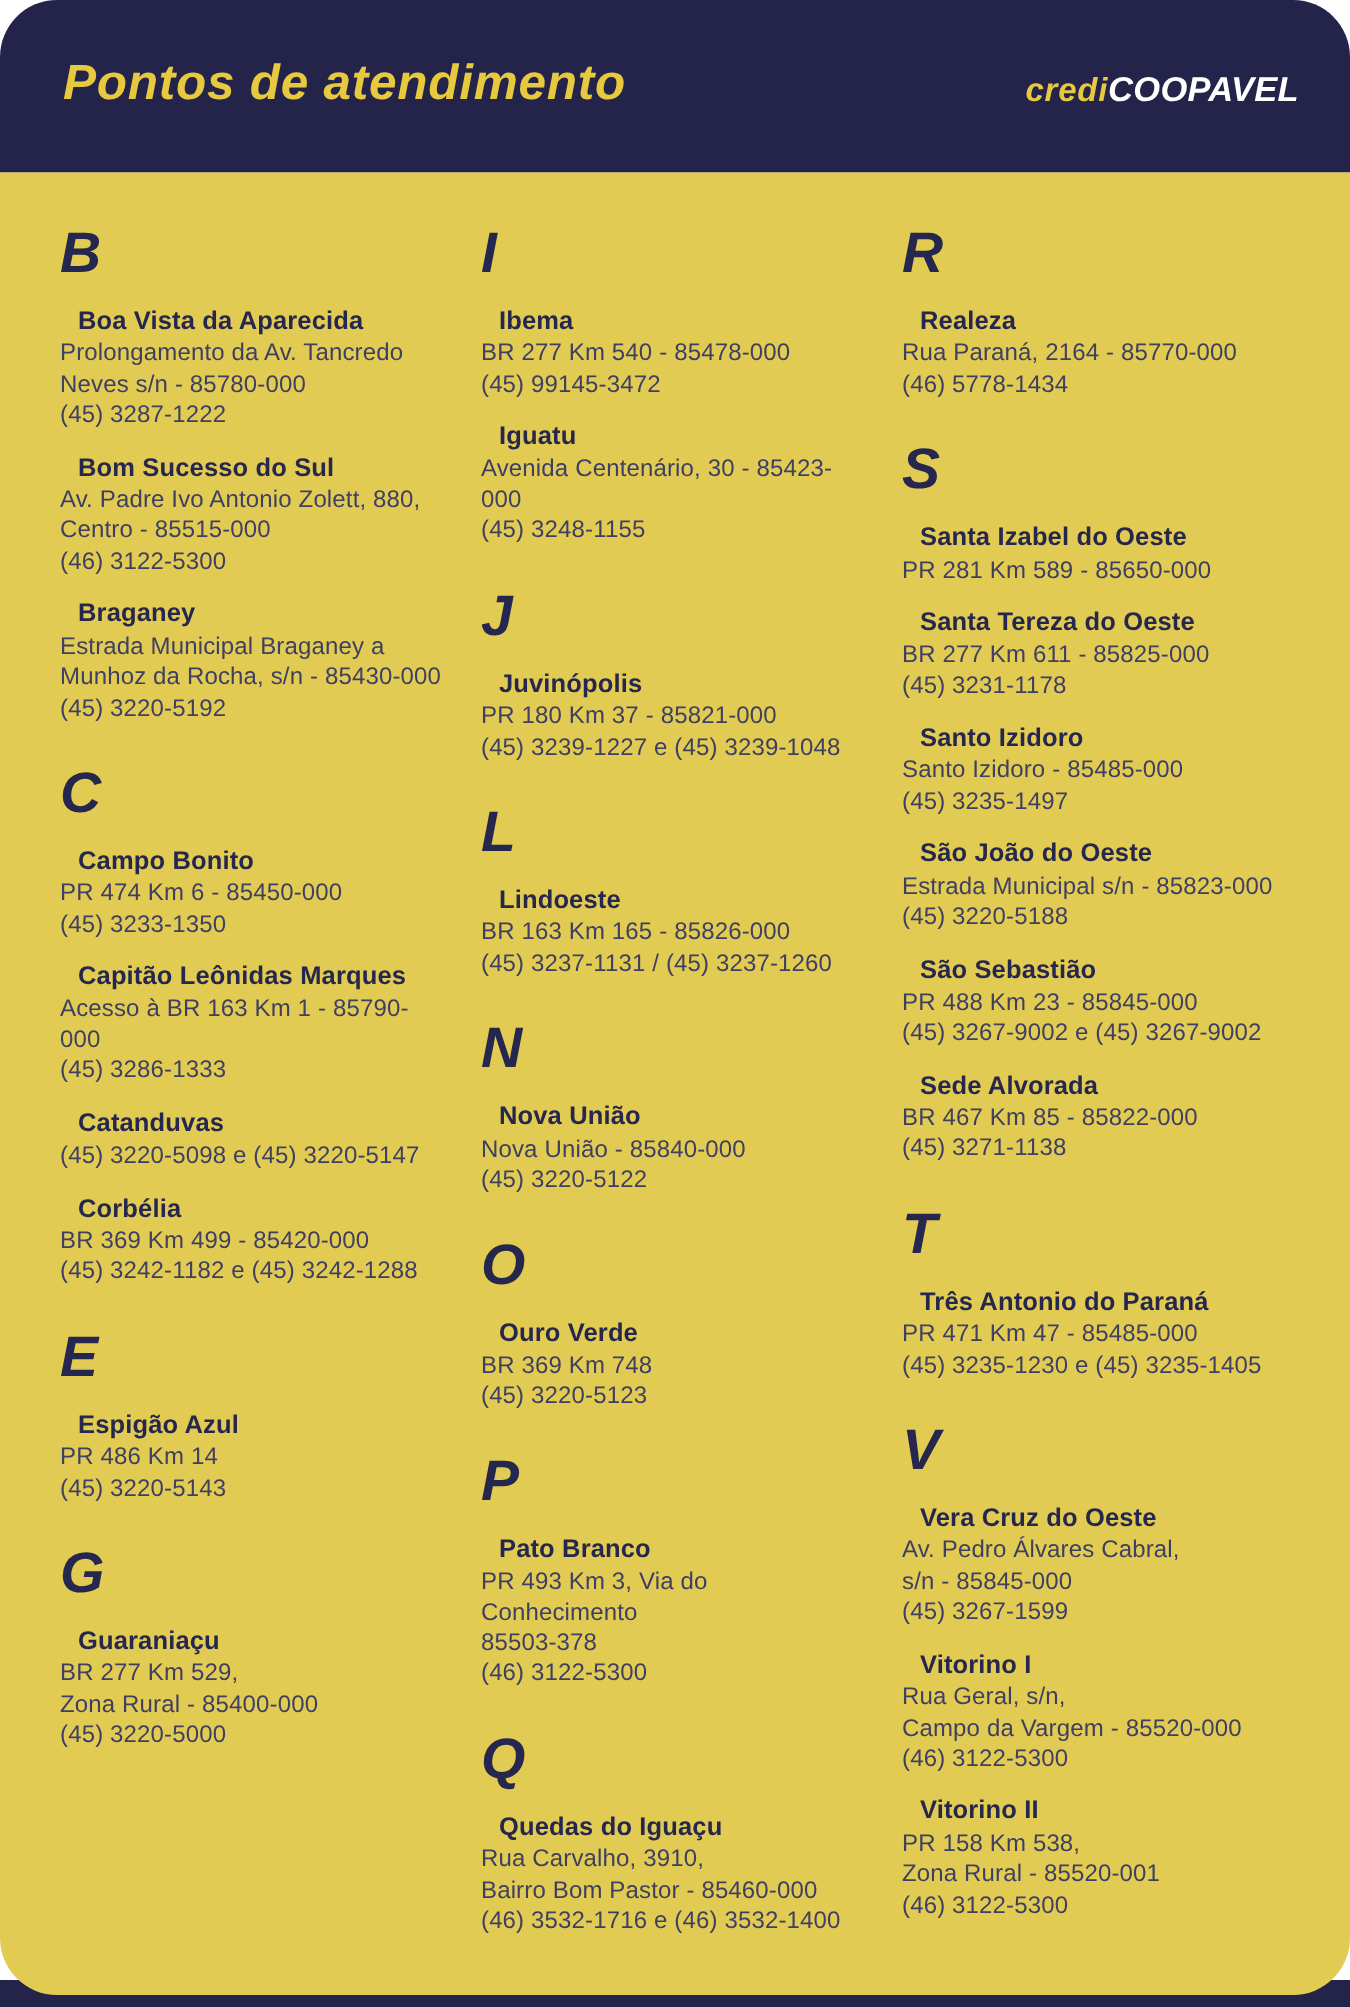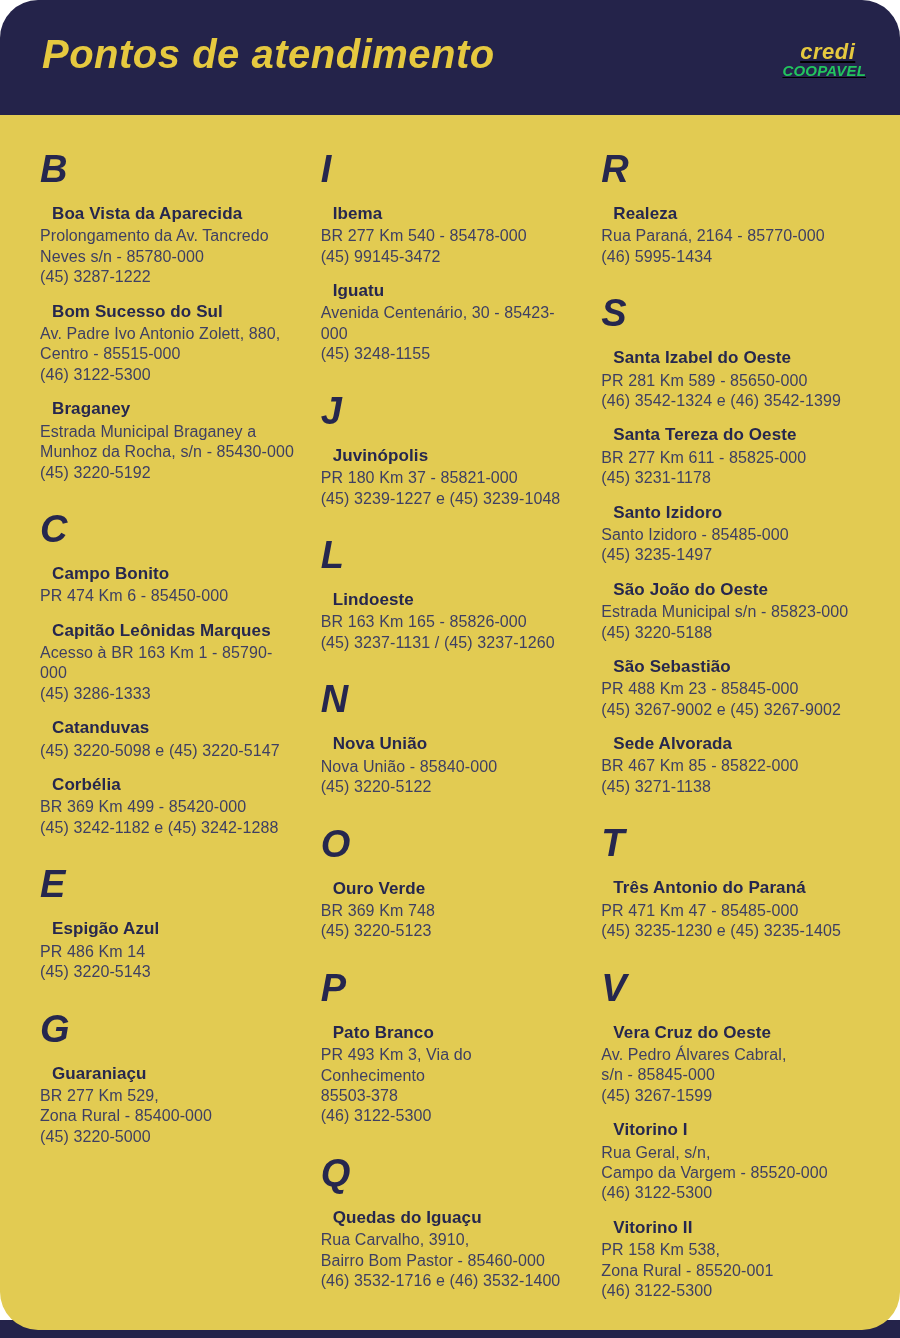--- a/index.html
+++ b/index.html
@@ -20,35 +20,34 @@
     position:absolute;left:0;top:0;width:900px;height:1330px;
     border-radius:38px;overflow:hidden;z-index:1;
   }
   .card-header{
     height:115px;background:var(--navy,#24234a);
     display:flex;align-items:center;justify-content:space-between;
     padding:0 34px 0 42px;box-sizing:border-box;
   }
   .page-title{
     color:var(--title-yellow,#e6c93f);
-    font-size:40px;font-weight:bold;font-style:italic;
+    font-size:33px;font-weight:bold;font-style:italic;
     letter-spacing:0.5px;padding-bottom:6px;
   }
   .brand{
-    display:flex;flex-direction:column;align-items:center;line-height:1.02;
+    display:flex;flex-direction:row;align-items:flex-end;line-height:1.02;
     padding-top:4px;
-    text-decoration:underline;
   }
   .brand-credi{
     color:var(--title-yellow,#e6c93f);
     font-style:italic;font-weight:bold;font-size:22px;letter-spacing:0.5px;
     margin-left:7px;
   }
   .brand-coopavel{
-    color:#22c55e;font-weight:bold;font-style:italic;font-size:15px;letter-spacing:0.2px;
+    color:#ffffff;font-weight:bold;font-style:italic;font-size:23px;letter-spacing:0.2px;
   }
   .card-body{
     background:var(--yellow,#e2cb52);
     height:1215px;box-sizing:border-box;
     padding:34px 40px 0 40px;
   }
   .columns{
     display:grid;grid-template-columns:1fr 1fr 1fr;column-gap:22px;
   }
   .section-letter{
@@ -102,20 +101,21 @@
                 <div class="entry-line">Estrada Municipal Braganey a</div>
                 <div class="entry-line">Munhoz da Rocha, s/n - 85430-000</div>
                 <div class="entry-line">(45) 3220-5192</div>
               </div>
             </div>
             <div class="section">
               <div class="section-letter">C</div>
               <div class="entry">
                 <div class="entry-name">Campo Bonito</div>
                 <div class="entry-line">PR 474 Km 6 - 85450-000</div>
+                <div class="entry-line">(45) 3233-1350</div>
               </div>
               <div class="entry">
                 <div class="entry-name">Capitão Leônidas Marques</div>
                 <div class="entry-line">Acesso à BR 163 Km 1 - 85790-000</div>
                 <div class="entry-line">(45) 3286-1333</div>
               </div>
               <div class="entry">
                 <div class="entry-name">Catanduvas</div>
                 <div class="entry-line">(45) 3220-5098 e (45) 3220-5147</div>
               </div>
@@ -207,29 +207,28 @@
                 <div class="entry-line">(46) 3532-1716 e (46) 3532-1400</div>
               </div>
             </div>
           </div>
           <div class="column">
             <div class="section">
               <div class="section-letter">R</div>
               <div class="entry">
                 <div class="entry-name">Realeza</div>
                 <div class="entry-line">Rua Paraná, 2164 - 85770-000</div>
-                <div class="entry-line">(46) 5995-1434</div>
+                <div class="entry-line">(46) 5778-1434</div>
               </div>
             </div>
             <div class="section">
               <div class="section-letter">S</div>
               <div class="entry">
                 <div class="entry-name">Santa Izabel do Oeste</div>
                 <div class="entry-line">PR 281 Km 589 - 85650-000</div>
-                <div class="entry-line">(46) 3542-1324 e (46) 3542-1399</div>
               </div>
               <div class="entry">
                 <div class="entry-name">Santa Tereza do Oeste</div>
                 <div class="entry-line">BR 277 Km 611 - 85825-000</div>
                 <div class="entry-line">(45) 3231-1178</div>
               </div>
               <div class="entry">
                 <div class="entry-name">Santo Izidoro</div>
                 <div class="entry-line">Santo Izidoro - 85485-000</div>
                 <div class="entry-line">(45) 3235-1497</div>

